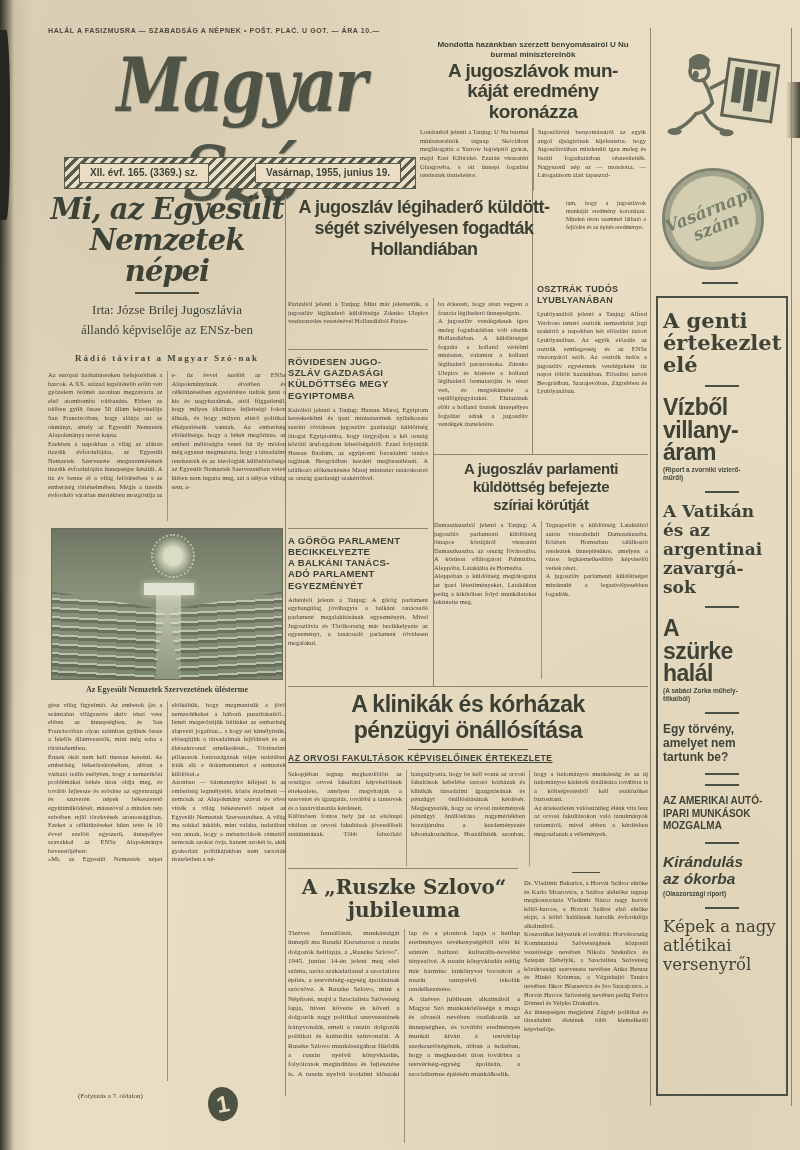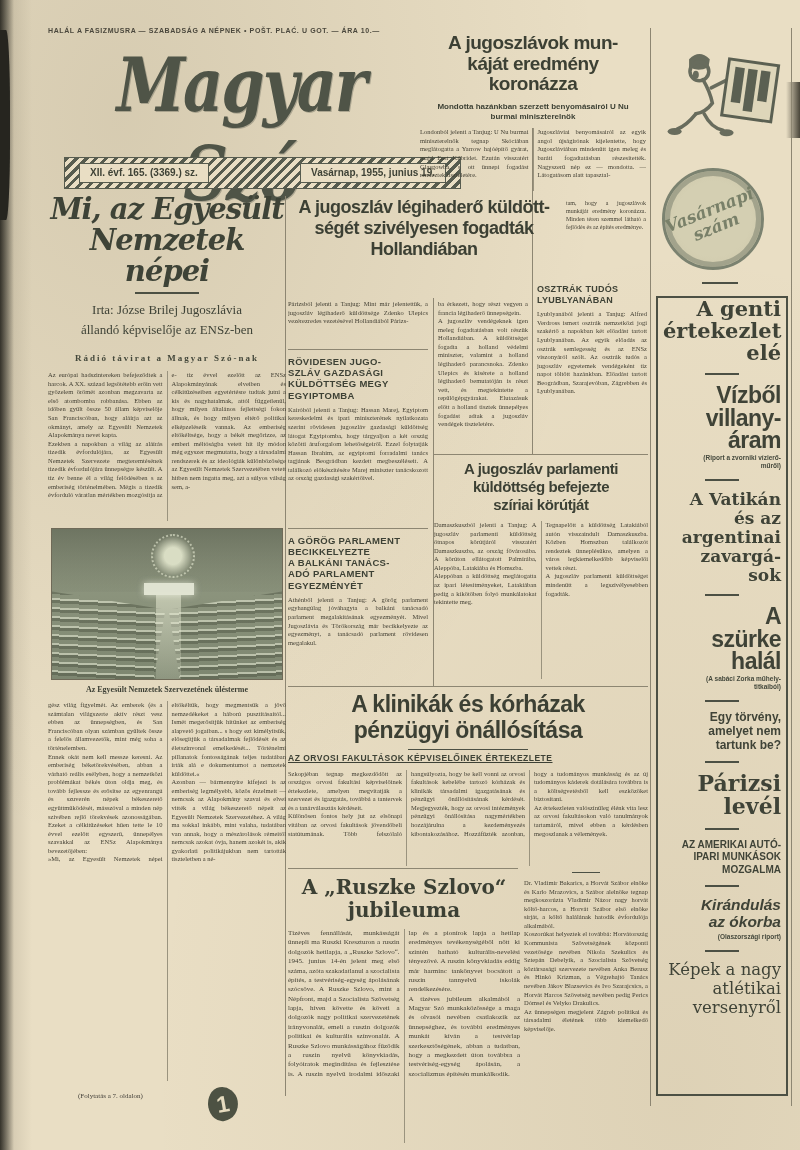--- a/index.html
+++ b/index.html
@@ -57,21 +57,21 @@
     background:linear-gradient(180deg,rgba(228,231,208,.6),rgba(228,231,208,.12));}
   .caption{font:bold 8px/11px "Liberation Serif",serif;text-align:center;color:#3d4035;}
   .badge{width:30px;height:34px;border-radius:48% 52% 55% 45%/52% 48% 52% 48%;background:#4d5243;
     color:#e6dcbf;font:bold 23px/34px "Liberation Sans",sans-serif;text-align:center;transform:rotate(-10deg);}
 
   .stamp{border:3px solid #7b8270;border-radius:50%;box-shadow:inset 0 0 0 3px rgba(123,130,112,.0),inset 0 0 0 5px rgba(123,130,112,.55);
     background:radial-gradient(circle,#d4cfb2 0 55%,#c9c3a6 100%);display:flex;align-items:center;justify-content:center;}
   .stamp-text{font-family:"DejaVu Serif",serif;font-style:italic;font-weight:bold;font-size:17px;line-height:1.05;
     color:#798069;transform:rotate(-22deg);text-align:center;}
 
-  .teaser-box{border:2px solid #4c5044;box-sizing:border-box;padding:0 5px;text-align:right;overflow:hidden;}
+  .teaser-box{border:2px solid #4c5044;box-sizing:border-box;padding:12px 5px;text-align:left;overflow:hidden;}
   .tz{white-space:pre-line;color:#3f4337;}
   .tz-sep{width:34px;height:2px;background:#4c5044;margin:9px auto;}
   .tz-note{font:bold 6.5px/1.25 "Liberation Sans",sans-serif;color:#45493d;white-space:pre-line;margin-top:2px;}
   .tz-serif-lg{font-family:"DejaVu Serif",serif;font-weight:bold;font-size:21px;line-height:1.05;}
   .tz-sans-xl{font-family:"Liberation Sans",sans-serif;font-weight:bold;font-size:23px;line-height:.98;letter-spacing:-.5px;}
   .tz-serif-md{font-family:"DejaVu Serif",serif;font-weight:bold;font-size:17px;line-height:1.12;}
   .tz-sans-md{font-family:"Liberation Sans",sans-serif;font-weight:bold;font-size:12px;line-height:1.15;}
   .tz-serif-lg2{font-family:"DejaVu Serif",serif;font-weight:bold;font-size:22px;line-height:1.05;}
   .tz-sans-caps{font-family:"Liberation Sans",sans-serif;font-weight:bold;font-size:10px;line-height:1.25;}
   .tz-ital{font-family:"Liberation Sans",sans-serif;font-weight:bold;font-style:italic;font-size:15.5px;line-height:1.12;}
@@ -81,40 +81,40 @@
 <body>
 
 <div class="page">
 
   <div class="abs edge-left"></div>
   <div class="abs edge-blob"></div>
   <div class="abs smudge-tr"></div>
 
   <div class="abs tagline" style="left:48px;top:26px;width:368px;">HALÁL A FASIZMUSRA — SZABADSÁG A NÉPNEK • POŠT. PLAĆ. U GOT. — ÁRA 10.—</div>
   <div class="abs masthead" style="left:66px;top:40px;width:350px;">Magyar Szó</div>
-  <div class="abs datebar" style="left:64px;top:157px;width:397px;height:32px;">
+  <div class="abs datebar" style="left:64px;top:157px;width:352px;height:32px;">
     <span class="datebox">XII. évf. 165. (3369.) sz.</span>
     <span class="datebox">Vasárnap, 1955, junius 19.</span>
   </div>
 
   <div class="abs vrule" style="left:285px;top:196px;height:900px;"></div>
   <div class="abs vrule" style="left:433px;top:298px;height:388px;"></div>
   <div class="abs vrule" style="left:532px;top:128px;height:326px;"></div>
   <div class="abs vrule" style="left:650px;top:28px;height:1078px;"></div>
   <div class="abs vrule" style="left:791px;top:28px;height:1078px;"></div>
   <div class="abs hrule" style="left:434px;top:454px;width:214px;"></div>
   <div class="abs hrule" style="left:288px;top:686px;width:360px;"></div>
   <div class="abs hrule" style="left:288px;top:868px;width:230px;"></div>
 
   <div class="abs" style="left:420px;top:33px;width:226px;">
+    <div class="hl-sans pre" style="font-size:8px;line-height:1.3;margin-top:7px;">Mondotta hazánkban szerzett benyomásairól U Nu
+burmai miniszterelnök</div>
     <div class="hl-sans pre" style="font-size:19px;line-height:1.08;letter-spacing:-.5px;">A jugoszlávok mun-
 káját eredmény
 koronázza</div>
-    <div class="hl-sans pre" style="font-size:8px;line-height:1.3;margin-top:7px;">Mondotta hazánkban szerzett benyomásairól U Nu
-burmai miniszterelnök</div>
     <div class="body-txt cols-2 pre" style="height:63px;margin-top:6px;">Londonból jelenti a Tanjug: U Nu burmai miniszterelnök tegnap Skóciában meglátogatta a Yarrow hajóépítő gyárat, majd East Kilbridet. Ezután visszatért Glasgowba, s ott ünnepi fogadást rendeztek tiszteletére.
 Jugoszláviai benyomásairól az egyik angol újságírónak kijelentette, hogy Jugoszláviában mindenütt igen meleg és baráti fogadtatásban részesítették. Nagyszerű nép ez — mondotta. — Látogatásom alatt tapasztal-</div>
   </div>
   <div class="abs body-txt" style="left:566px;top:200px;width:80px;height:92px;font-size:6px;">tam, hogy a jugoszlávok munkáját eredmény koronázza. Minden téren szemmel látható a fejlődés és az építés eredménye.</div>
 
   <div class="abs hl-sans pre" style="left:288px;top:197px;width:272px;font-size:18px;line-height:1.17;letter-spacing:-.5px;">A jugoszláv légihaderő küldött-
 ségét szivélyesen fogadták
 Hollandiában</div>
 
   <div class="abs" style="left:288px;top:300px;width:140px;">
@@ -253,22 +253,20 @@
     <div class="tz tz-sans-xl">A
 szürke
 halál</div>
     <div class="tz-note">(A sabáci Zorka műhely-
 titkaiból)</div>
     <div class="tz-sep"></div>
     <div class="tz tz-sans-md">Egy törvény,
 amelyet nem
 tartunk be?</div>
     <div class="tz-sep"></div>
-    <div class="tz tz-serif-lg2">Párizsi
-levél</div>
     <div class="tz-sep"></div>
     <div class="tz tz-sans-caps">AZ AMERIKAI AUTÓ-
 IPARI MUNKÁSOK
 MOZGALMA</div>
     <div class="tz-sep"></div>
     <div class="tz tz-ital">Kirándulás
 az ókorba</div>
     <div class="tz-note">(Olaszországi riport)</div>
     <div class="tz-sep"></div>
     <div class="tz tz-serif-sm">Képek a nagy

